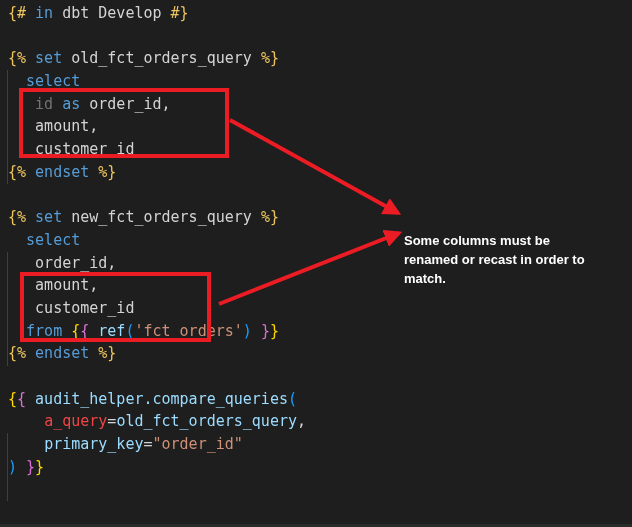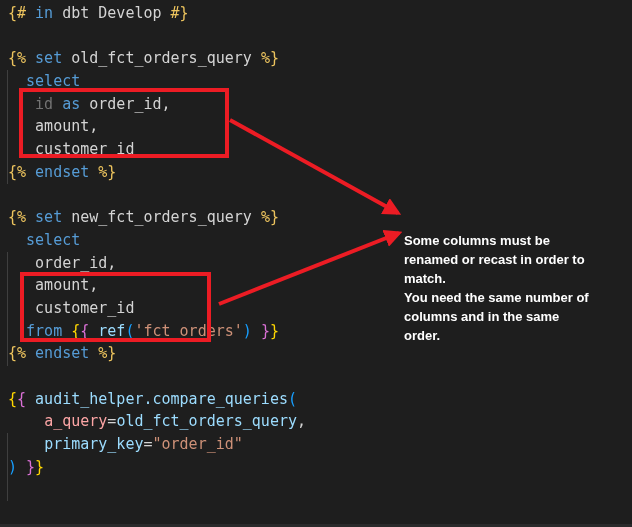--- a/index.html
+++ b/index.html
@@ -45,21 +45,21 @@
       <div class="code-line"></div>
       <div class="code-line"><span style="color: rgb(237, 196, 94);">{%</span><span style="color: rgb(212, 212, 212);"> </span><span style="color: rgb(86, 156, 214);">set</span><span style="color: rgb(212, 212, 212);"> new_fct_orders_query </span><span style="color: rgb(237, 196, 94);">%}</span></div>
       <div class="code-line"><span style="color: rgb(212, 212, 212);">  </span><span style="color: rgb(86, 156, 214);">select</span></div>
       <div class="code-line"><span style="color: rgb(212, 212, 212);">   order_id,</span></div>
       <div class="code-line"><span style="color: rgb(212, 212, 212);">   amount,</span></div>
       <div class="code-line"><span style="color: rgb(212, 212, 212);">   customer_id</span></div>
       <div class="code-line"><span style="color: rgb(212, 212, 212);">  </span><span style="color: rgb(86, 156, 214);">from</span><span style="color: rgb(212, 212, 212);"> </span><span style="color: rgb(255, 215, 0);">{</span><span style="color: rgb(218, 112, 214);">{</span><span style="color: rgb(212, 212, 212);"> </span><span style="color: rgb(156, 220, 254);">ref</span><span style="color: rgb(23, 159, 255);">(</span><span style="color: rgb(206, 145, 120);">'fct_orders'</span><span style="color: rgb(23, 159, 255);">)</span><span style="color: rgb(212, 212, 212);"> </span><span style="color: rgb(218, 112, 214);">}</span><span style="color: rgb(255, 215, 0);">}</span></div>
       <div class="code-line"><span style="color: rgb(237, 196, 94);">{%</span><span style="color: rgb(212, 212, 212);"> </span><span style="color: rgb(86, 156, 214);">endset</span><span style="color: rgb(212, 212, 212);"> </span><span style="color: rgb(237, 196, 94);">%}</span></div>
       <div class="code-line"></div>
       <div class="code-line"><span style="color: rgb(255, 215, 0);">{</span><span style="color: rgb(218, 112, 214);">{</span><span style="color: rgb(212, 212, 212);"> </span><span style="color: rgb(156, 220, 254);">audit_helper.compare_queries</span><span style="color: rgb(23, 159, 255);">(</span></div>
-      <div class="code-line"><span style="color: rgb(212, 212, 212);">    </span><span style="color: #fca5a5;">a_query</span><span style="color: rgb(212, 212, 212);">=</span><span style="color: rgb(156, 220, 254);">old_fct_orders_query</span><span style="color: rgb(212, 212, 212);">,</span></div>
+      <div class="code-line"><span style="color: rgb(212, 212, 212);">    </span><span style="color: #ef4444;">a_query</span><span style="color: rgb(212, 212, 212);">=</span><span style="color: rgb(156, 220, 254);">old_fct_orders_query</span><span style="color: rgb(212, 212, 212);">,</span></div>
       <div class="code-line"><span style="color: rgb(212, 212, 212);">    </span><span style="color: rgb(156, 220, 254);">primary_key</span><span style="color: rgb(212, 212, 212);">=</span><span style="color: rgb(206, 145, 120);">"order_id"</span></div>
       <div class="code-line"><span style="color: rgb(23, 159, 255);">)</span><span style="color: rgb(212, 212, 212);"> </span><span style="color: rgb(218, 112, 214);">}</span><span style="color: rgb(255, 215, 0);">}</span></div>
     </div>
 
   <div class="indent-guide guide-1" style="background: rgb(63, 63, 63);"></div>
   <div class="indent-guide guide-2" style="background: rgb(63, 63, 63);"></div>
   <div class="indent-guide guide-3" style="background: rgb(63, 63, 63);"></div>
 
   <div class="hl-box hl-box-1"></div>
   <div class="hl-box hl-box-2"></div>
@@ -69,17 +69,16 @@
       <marker id="ah" viewBox="0 0 10 10" refX="8" refY="5" markerWidth="4.5" markerHeight="4.5" orient="auto-start-reverse">
         <path d="M0,0 L10,5 L0,10 z" fill="var(--red,#ec1c24)"></path>
       </marker>
     </defs>
     <line x1="230" y1="120" x2="398" y2="213" stroke="var(--red,#ec1c24)" stroke-width="4" marker-end="url(#ah)"></line>
     <line x1="219" y1="304" x2="399" y2="233" stroke="var(--red,#ec1c24)" stroke-width="4" marker-end="url(#ah)"></line>
   </svg>
 
   <div class="note">
     <p>Some columns must be renamed or recast in order to match.</p>
-    <p>You need the same number of columns and in the same order.</p>
   </div>
 
   <div class="bottom-edge"></div>
 </div>
 
 </body></html>

